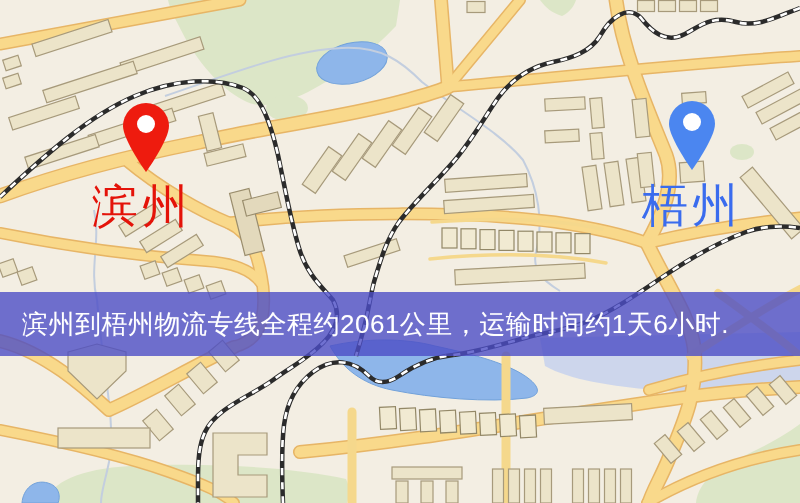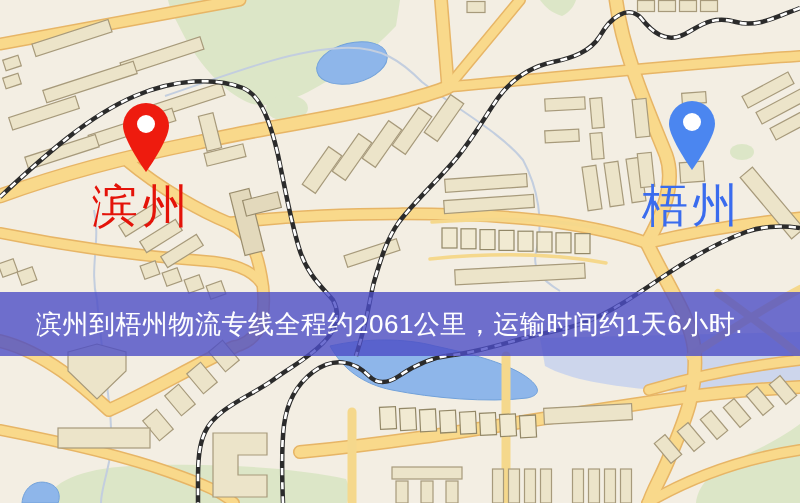--- a/index.html
+++ b/index.html
@@ -6,21 +6,21 @@
   .screenshot{
     position:relative;width:800px;height:503px;overflow:hidden;
     background:#f3eee3;font-family:"Liberation Sans",sans-serif;
   }
   .map-svg{position:absolute;left:0;top:0;filter:blur(0.45px) saturate(1.04);}
   .overlay-svg{position:absolute;left:0;top:0;}
   .route-banner{
     position:absolute;left:0;top:292px;width:800px;height:64px;
     background:rgba(76,78,198,0.80);
     display:flex;align-items:center;
-    box-sizing:border-box;padding-left:36px;
+    box-sizing:border-box;padding-left:22px;
   }
   .route-banner .txt{
     color:#ffffff;font-size:26px;letter-spacing:0.5px;white-space:nowrap;
     font-family:"Liberation Sans",sans-serif;
     text-shadow:0 0 1px rgba(255,255,255,.25);
   }
   .marker-label{
     font-family:"Liberation Serif",serif;
     font-size:46px;letter-spacing:4px;
   }

